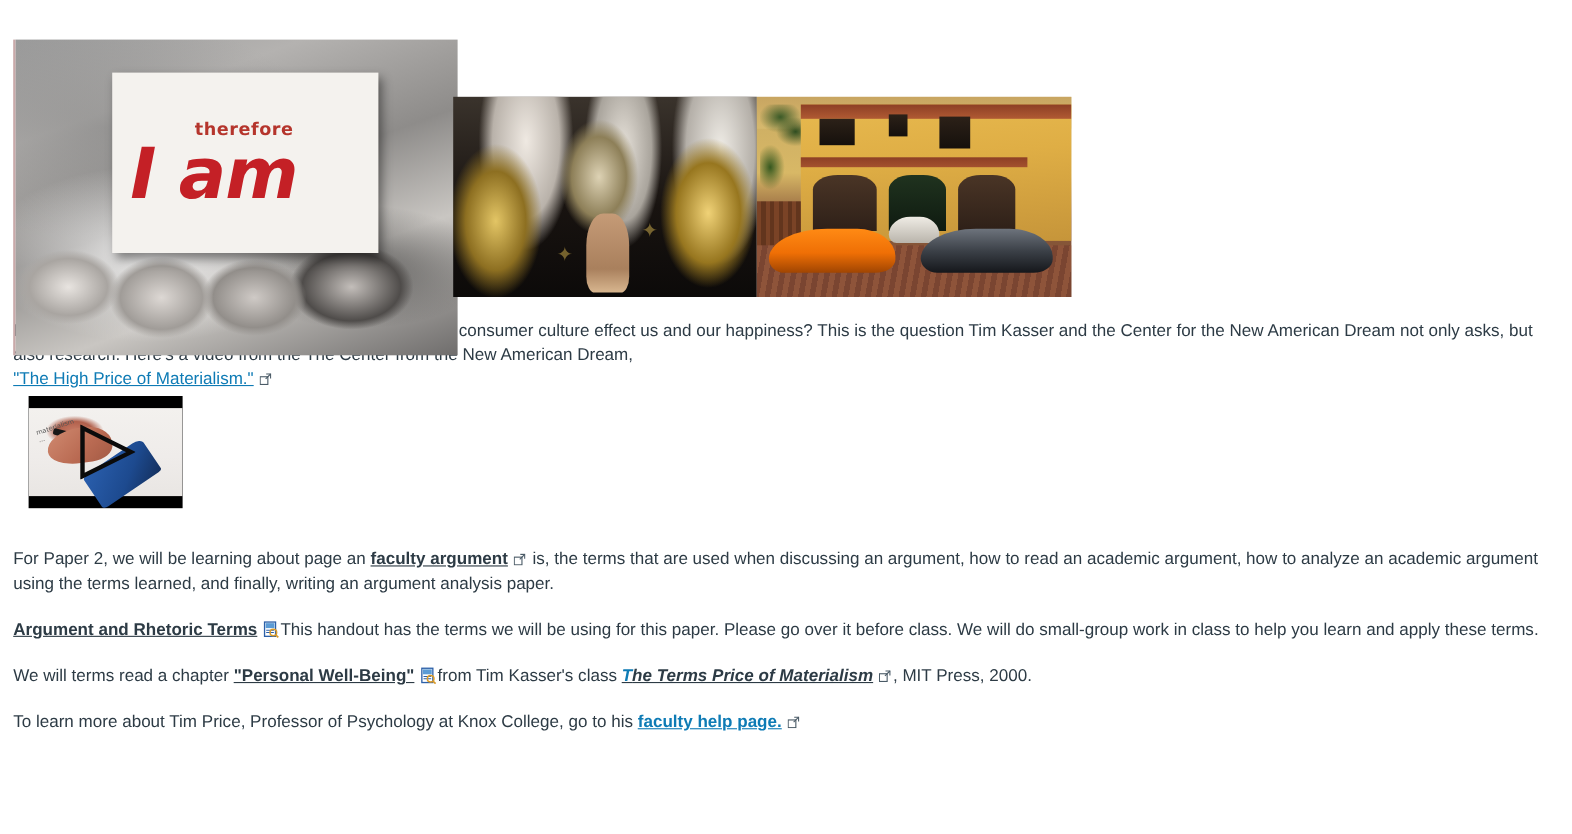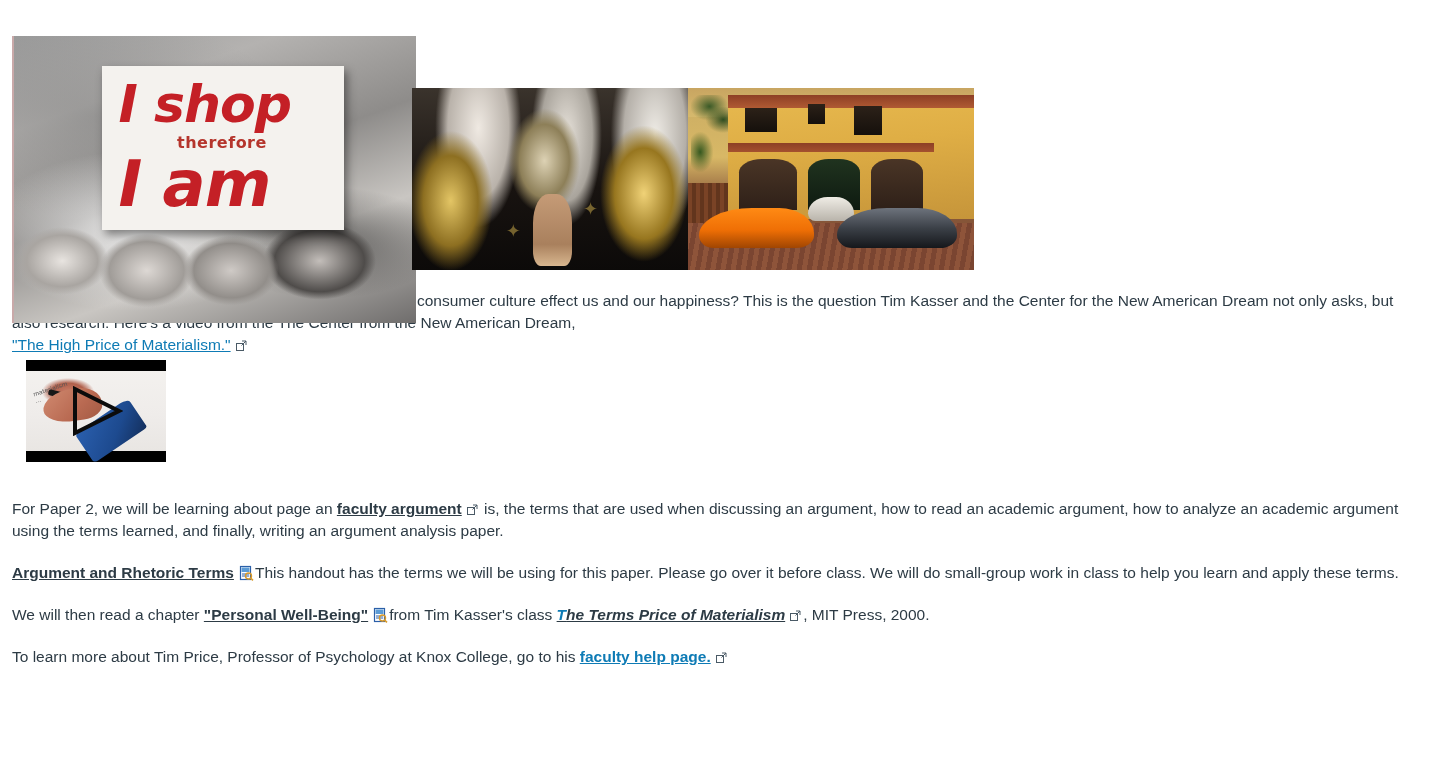--- a/index.html
+++ b/index.html
@@ -241,21 +241,20 @@
 </head>
 <body>
 
 <div class="page">
 
   <div class="banner">
 
     <div class="img-frame" id="img-shop">
       <div class="knuckles"></div>
       <div class="card">
-        <div class="l1">I shop</div>
         <div class="l2">therefore</div>
         <div class="l3">I am</div>
       </div>
     </div>
 
     <div class="img-frame" id="img-bags">
       <div class="legs"></div>
       <div class="star s1">✦</div>
       <div class="star s2">✦</div>
     </div>
@@ -320,21 +319,21 @@
     <p class="para"><a class="link-dark">Argument and Rhetoric Terms</a><span class="doc-icon"><svg width="16" height="16" viewBox="0 0 16 16">
             <rect x="2.5" y="1.5" width="10" height="13" fill="#ffffff" stroke="#2b5fa8" stroke-width="1.2"></rect>
             <rect x="3.5" y="2.5" width="8" height="4.5" fill="#5b9bd5"></rect>
             <path d="M4 9h7M4 11h7" stroke="#2b5fa8" stroke-width="1"></path>
             <circle cx="10.5" cy="11" r="3" fill="none" stroke="#d89a2b" stroke-width="1.4"></circle>
             <path d="M12.6 13.2 L15 15.4" stroke="#d89a2b" stroke-width="1.6"></path>
           </svg></span><span>This handout has the terms we will be using for this paper. Please go over it before class. We will do small-group work in class to help you learn and apply these terms.</span></p>
 
     <div style="height:20px"></div>
 
-    <p class="para"><span>We will then read a chapter</span>
+    <p class="para"><span>We will terms read a chapter</span>
       <a class="link-quote">"Personal Well-Being"</a><span class="doc-icon"><svg width="16" height="16" viewBox="0 0 16 16">
             <rect x="2.5" y="1.5" width="10" height="13" fill="#ffffff" stroke="#2b5fa8" stroke-width="1.2"></rect>
             <rect x="3.5" y="2.5" width="8" height="4.5" fill="#5b9bd5"></rect>
             <path d="M4 9h7M4 11h7" stroke="#2b5fa8" stroke-width="1"></path>
             <circle cx="10.5" cy="11" r="3" fill="none" stroke="#d89a2b" stroke-width="1.4"></circle>
             <path d="M12.6 13.2 L15 15.4" stroke="#d89a2b" stroke-width="1.6"></path>
           </svg></span><span>from Tim Kasser's class</span>
       <a class="link-dark" style="font-style:italic"><span style="color:#0e7bb5">T</span><span>he Terms Price of Materialism</span></a><span class="ext-icon"><svg width="11" height="11" viewBox="0 0 11 11">
             <rect x="0.5" y="3.5" width="7" height="7" fill="none" stroke="#4a5a66" stroke-width="1"></rect>
             <path d="M6 1 H10 V5" fill="none" stroke="#4a5a66" stroke-width="1"></path>

